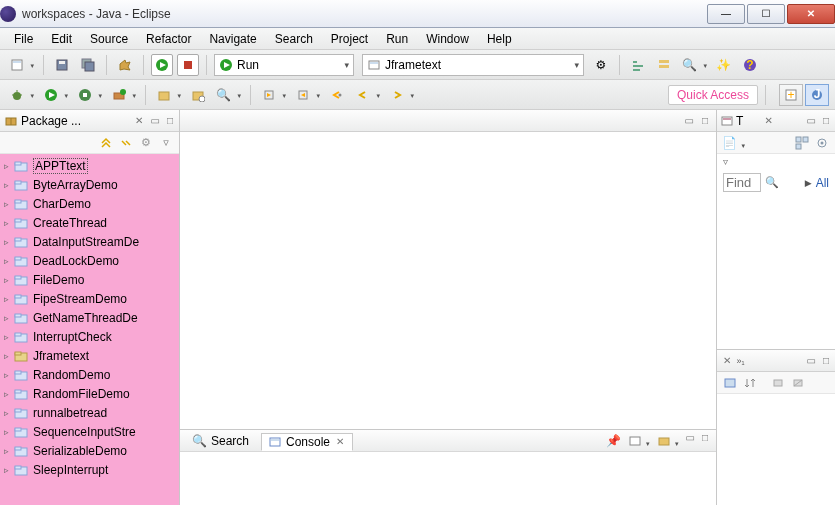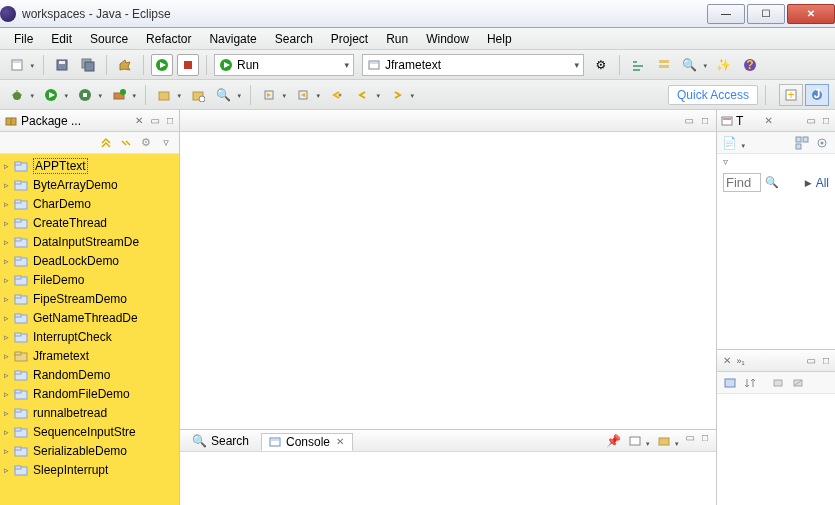--- a/index.html
+++ b/index.html
@@ -16,27 +16,27 @@
 .menubar .mi { padding: 2px 8px; cursor: pointer; }
 
 .toolbar { background: linear-gradient(#f2f3f3,#e4e5e5); border-bottom: 1px solid #cfcfcf; padding: 3px 6px; display: flex; align-items: center; gap: 4px; flex-wrap: nowrap; height: 30px; }
 .toolbar.row2 { height: 30px; }
 .tb-btn { width: 22px; height: 22px; display: inline-flex; align-items: center; justify-content: center; border: 1px solid transparent; border-radius: 2px; cursor: pointer; position: relative; }
 .tb-btn.dd::after { content: "▾"; font-size: 7px; color: #555; position: absolute; right: -7px; top: 7px; }
 .tb-btn.dd { margin-right: 8px; }
 .tb-sep { width: 1px; height: 20px; background: #c8c8c8; margin: 0 3px; }
 .combo { height: 22px; border: 1px solid #b8b8b8; background: #fff; display: flex; align-items: center; padding: 0 4px; position: relative; }
 .combo .arrow { position: absolute; right: 4px; font-size: 9px; color: #555; }
-.quick-access { margin-left: auto; border: 1px solid #c8c8c8; background: #fff; padding: 2px 8px; color: #3b82f6; border-radius: 2px; }
+.quick-access { margin-left: auto; border: 1px solid #c8c8c8; background: #fff; padding: 2px 8px; color: #ec4899; border-radius: 2px; }
 .persp { display: flex; gap: 2px; margin-left: 6px; }
 .persp .p { width: 24px; height: 22px; border: 1px solid #bcbcbc; background: linear-gradient(#f6f7f7,#e6e7e7); display: flex; align-items: center; justify-content: center; cursor: pointer; }
 .persp .p.active { background: #d8e6fa; border-color: #7ea6db; }
 
 .workarea { display: flex; height: calc(505px - 28px - 22px - 30px - 30px); }
-.left-pane { width: 180px; background: #fde047; border-right: 1px solid #c8c8c8; display: flex; flex-direction: column; }
+.left-pane { width: 180px; background: #f9a8d4; border-right: 1px solid #c8c8c8; display: flex; flex-direction: column; }
 .view-header { height: 22px; background: linear-gradient(#fdfdfd,#eceded); border-bottom: 1px solid #d0d0d0; display: flex; align-items: center; padding: 0 4px; gap: 3px; }
 .view-header .vtitle { flex: 1; overflow: hidden; text-overflow: ellipsis; white-space: nowrap; }
 .vx { font-size: 10px; color: #777; cursor: pointer; padding: 0 2px; }
 .mini-tb { height: 22px; display: flex; align-items: center; justify-content: flex-end; padding: 0 4px; gap: 2px; background: #f8f8f8; border-bottom: 1px solid #e6e6e6; }
 .mini-tb .mb { width: 18px; height: 18px; display: inline-flex; align-items: center; justify-content: center; cursor: pointer; font-size: 11px; }
 
 .tree { flex: 1; overflow-y: auto; padding: 2px 0; }
 .tree-item { display: flex; align-items: center; height: 19px; padding-left: 4px; cursor: pointer; white-space: nowrap; overflow: hidden; }
 .tree-item .twist { width: 10px; font-size: 9px; color: #666; }
 .tree-item .picon { width: 16px; height: 14px; margin-right: 3px; }

